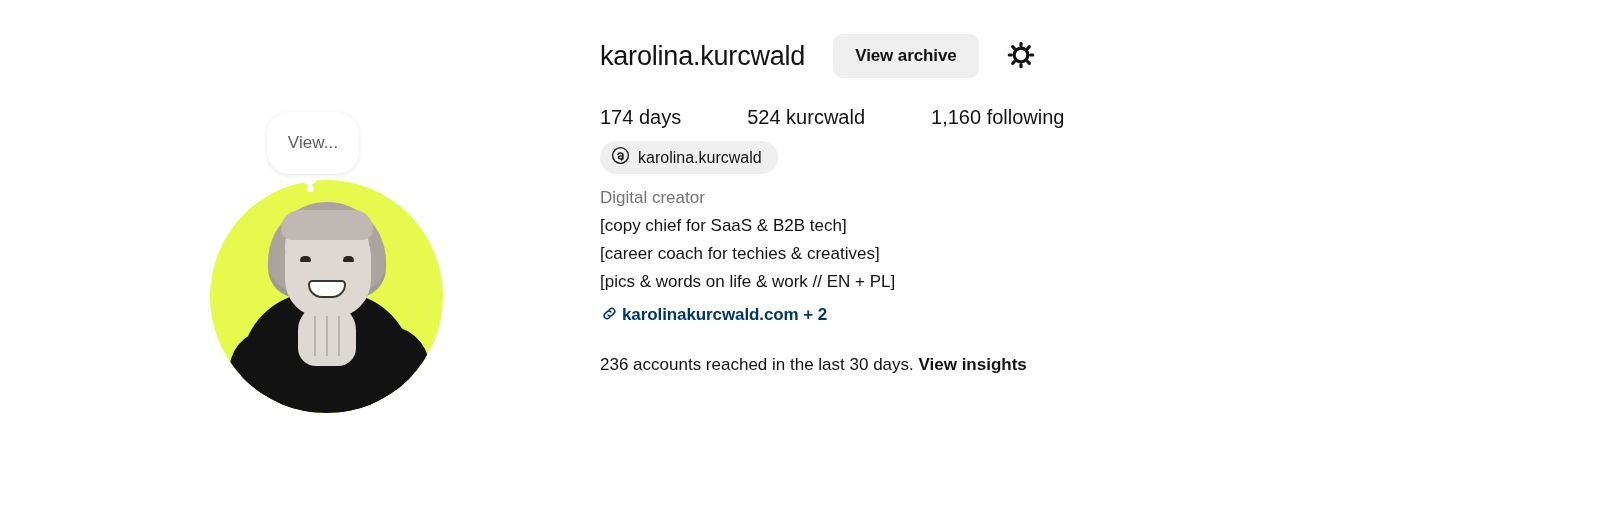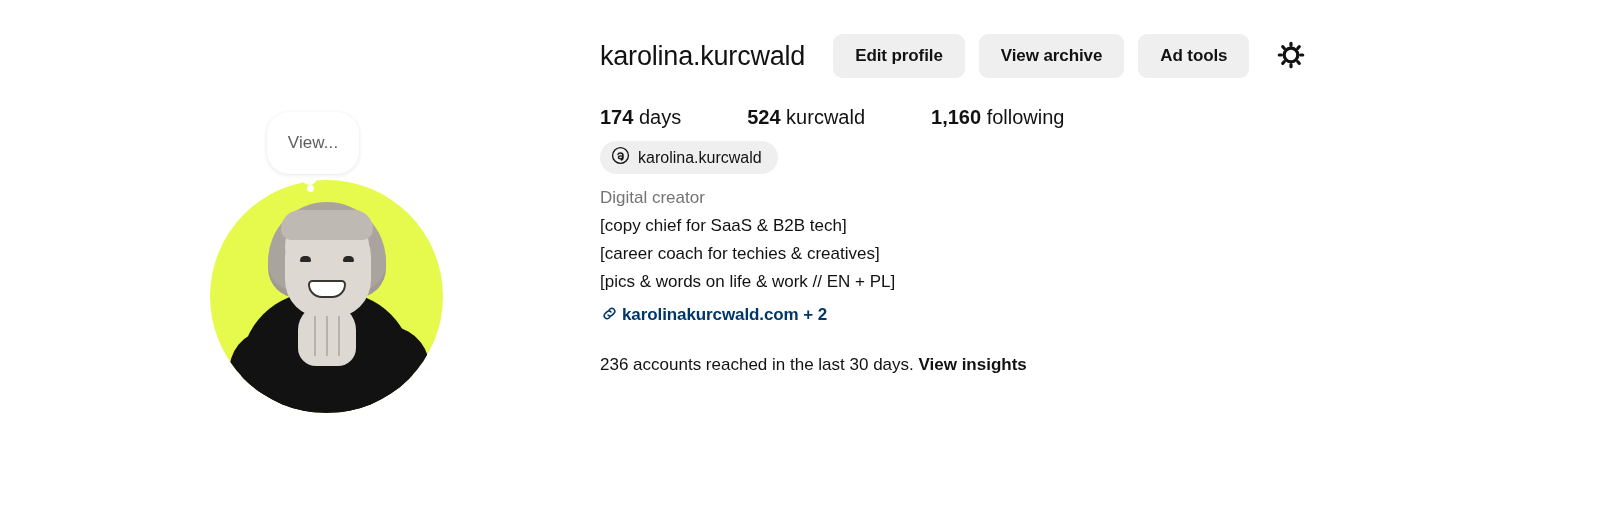--- a/index.html
+++ b/index.html
@@ -275,21 +275,21 @@
 
   .stats-row {
     display: flex;
     align-items: center;
     margin-top: 22px;
     font-size: 20px;
     color: #121212;
   }
   .stat { margin-right: 66px; white-space: nowrap; }
   .stat:last-child { margin-right: 0; }
-  .stat-value { font-weight: 700; }
+  .stat-value { font-weight: 400; }
   .stat-label { font-weight: 400; }
 
   .full-name {
     margin-top: 30px;
     font-size: 19px;
     font-weight: 700;
     color: #121212;
   }
 
   .threads-badge {
@@ -384,25 +384,23 @@
 
     </div>
   </div>
 
   <div class="info-col">
 
     
     <div class="header-row">
       <h1 class="username">karolina.kurcwald</h1>
 
-      <button class="action-btn">Edit profile</button>
 
       <button class="action-btn">View archive</button>
 
-      <button class="action-btn">Ad tools</button>
 
       <button class="gear-btn">
         <span>
           <svg width="32" height="32" viewBox="0 0 24 24" fill="none" stroke="#121212" stroke-width="2.4" stroke-linecap="round" stroke-linejoin="round">
             <circle cx="12" cy="12" r="5.1"></circle>
             <path d="M12 3.2v1.6M12 19.2v1.6M3.2 12h1.6M19.2 12h1.6M5.8 5.8l1.15 1.15M17.05 17.05l1.15 1.15M18.2 5.8l-1.15 1.15M6.95 17.05L5.8 18.2"></path>
           </svg>
         </span>
       </button>
     </div>

